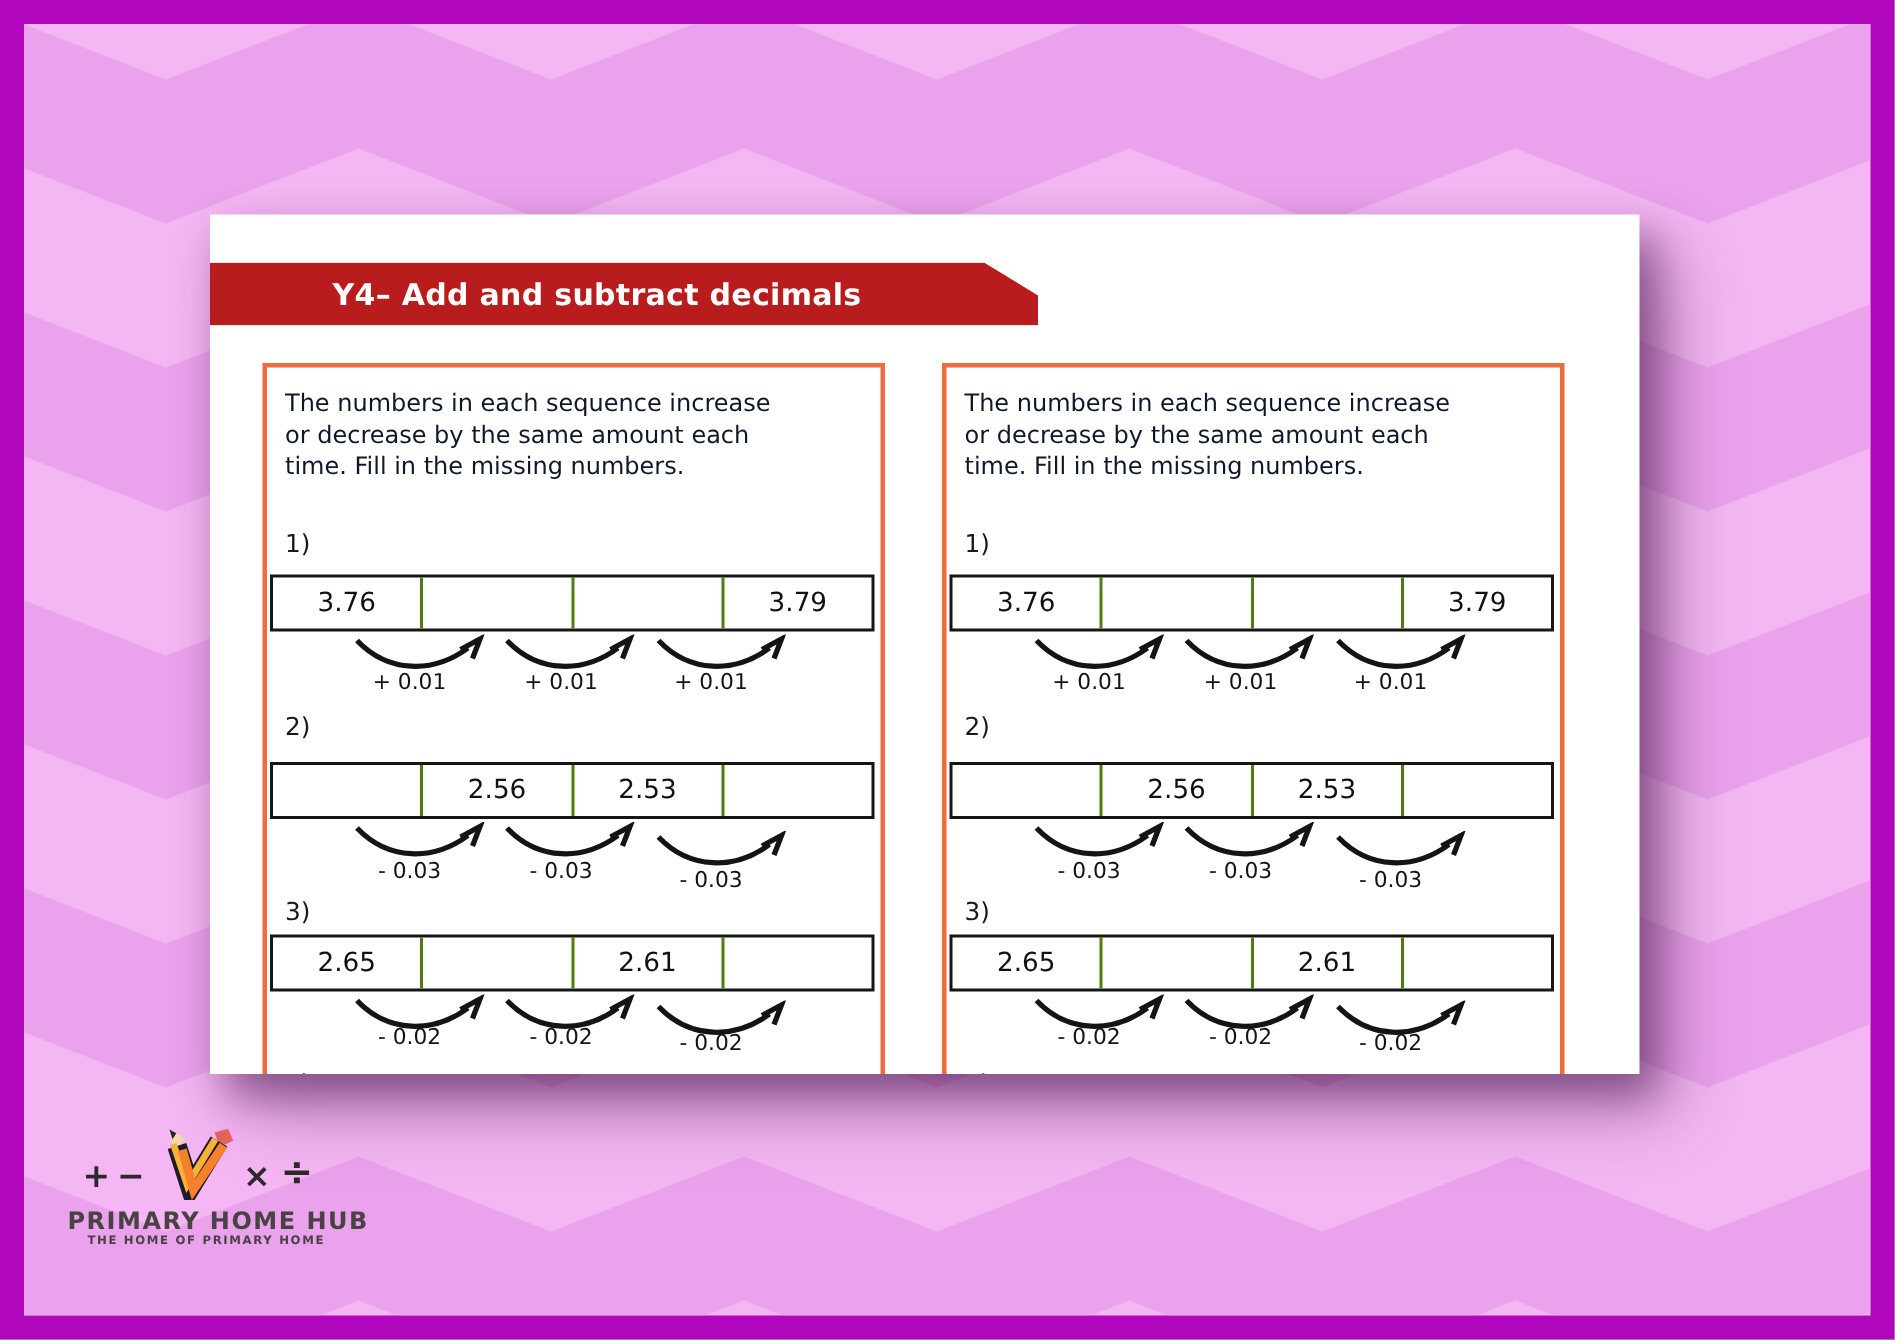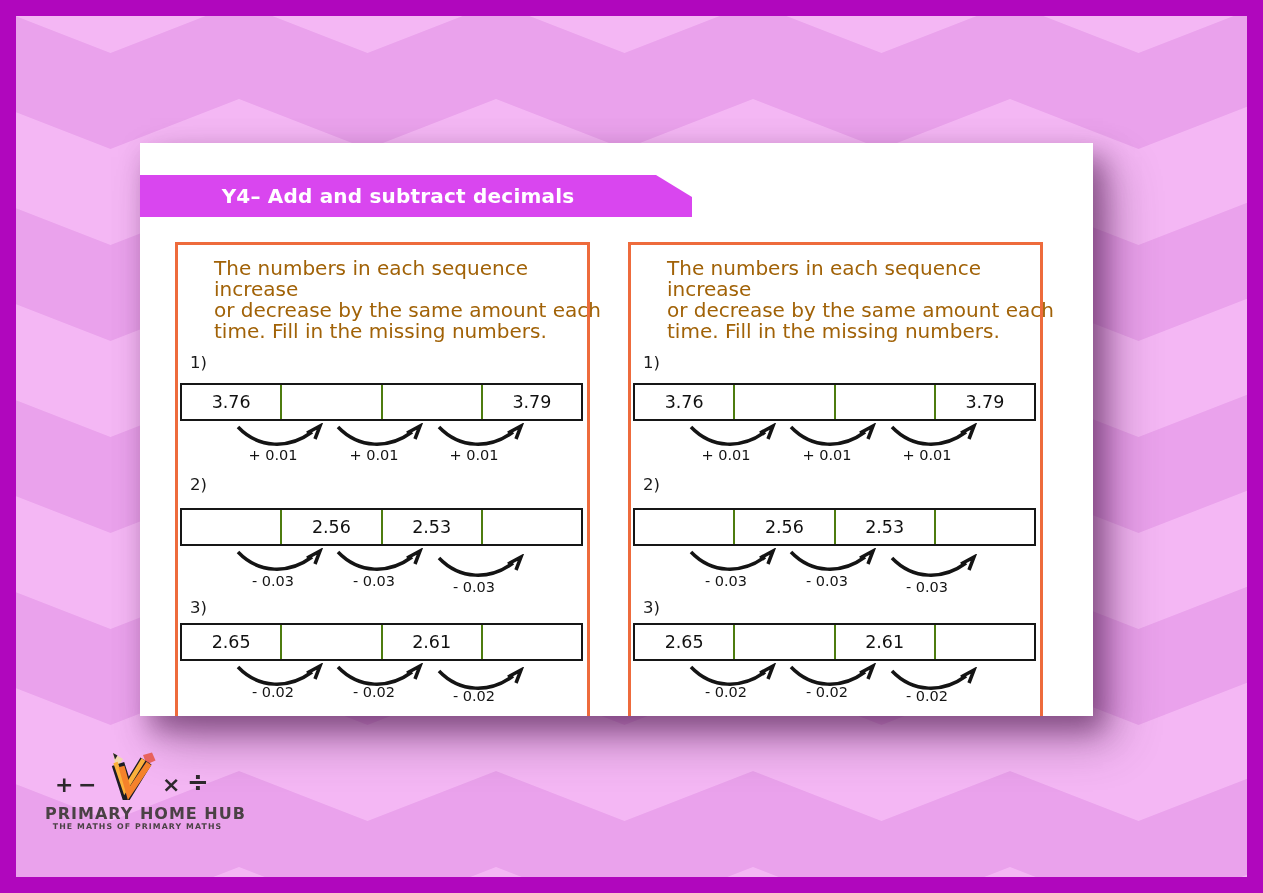--- a/index.html
+++ b/index.html
@@ -11,35 +11,35 @@
   .bg{position:absolute;left:16px;top:16px;right:16px;bottom:16px;background:#f4b7f4;overflow:hidden;}
   .bg svg{position:absolute;left:0;top:0;}
 
   
   .page{
     position:absolute;left:140px;top:143px;width:953px;height:573px;
     background:#ffffff;overflow:hidden;
     box-shadow:10px 14px 26px rgba(70,20,70,.50), 22px 26px 44px rgba(70,20,70,.30);
   }
   .banner{
-    position:absolute;left:0;top:32px;width:552px;height:42px;background:#d946ef;
+    position:absolute;left:0;top:32px;width:552px;height:42px;background:#b91c1c;
     clip-path:polygon(0 0,516px 0,100% 22px,100% 100%,0 100%);
     display:flex;align-items:center;justify-content:center;
   }
   .banner span{color:#ffffff;font-weight:bold;font-size:20px;letter-spacing:.2px;padding-right:36px;}
 
   .panel{
     position:absolute;top:99px;width:415px;height:640px;
     border:3px solid #ee6b3c;background:#ffffff;box-sizing:border-box;
   }
   .panel-left{left:35px;}
   .panel-right{left:488px;}
 
   .instructions{position:absolute;left:12px;top:13px;width:392px;
-    font-size:20px;line-height:21px;color:#a16207;margin-left:24px;}
+    font-size:16px;line-height:21px;color:#0f172a;}
   .seq-label{position:absolute;left:12px;font-size:16.5px;color:#191919;}
   .strip{
     position:absolute;left:2px;width:403px;height:38px;box-sizing:border-box;
     border:2px solid #161616;display:flex;
   }
   .cell{flex:1 1 0;display:flex;align-items:center;justify-content:center;
     font-size:17.5px;color:#111;}
   .cell + .cell{border-left:2px solid #4d7c0f;}
   .arrows{position:absolute;left:2px;width:403px;height:48px;}
   .arc{position:absolute;width:96px;height:28px;}
@@ -259,16 +259,16 @@
       <polygon points="41,3 50,0.5 53.5,8.5 44.5,12.5" fill="#e8625c"></polygon>
       <polygon points="11,1 21,7 14,17" fill="#f2d9ac"></polygon>
       <polygon points="11,1 15.5,3.5 13,7.5" fill="#262626"></polygon>
       <path d="M16,12 L25,40 L44,9" fill="none" stroke="#1d1c25" stroke-width="13"></path>
       <path d="M13.5,10.5 L22.8,38 L41.5,7.5" fill="none" stroke="#fbb03b" stroke-width="4.5"></path>
       <path d="M19.5,14.5 L27,41 L47,11.5" fill="none" stroke="#f5822b" stroke-width="6"></path>
     </svg>
     <span class="sym sym-times">×</span>
     <span class="sym sym-divide">÷</span>
     <div class="logo-name">PRIMARY HOME HUB</div>
-    <div class="logo-tag">THE MATHS OF PRIMARY MATHS</div>
+    <div class="logo-tag">THE HOME OF PRIMARY HOME</div>
   </div>
 
 </div>
 
 </body></html>

